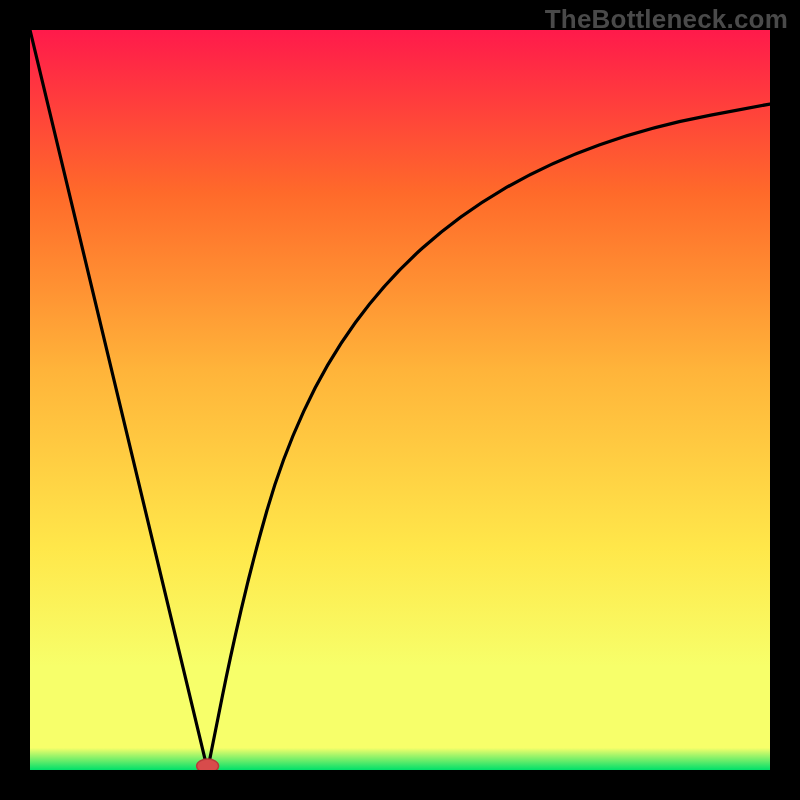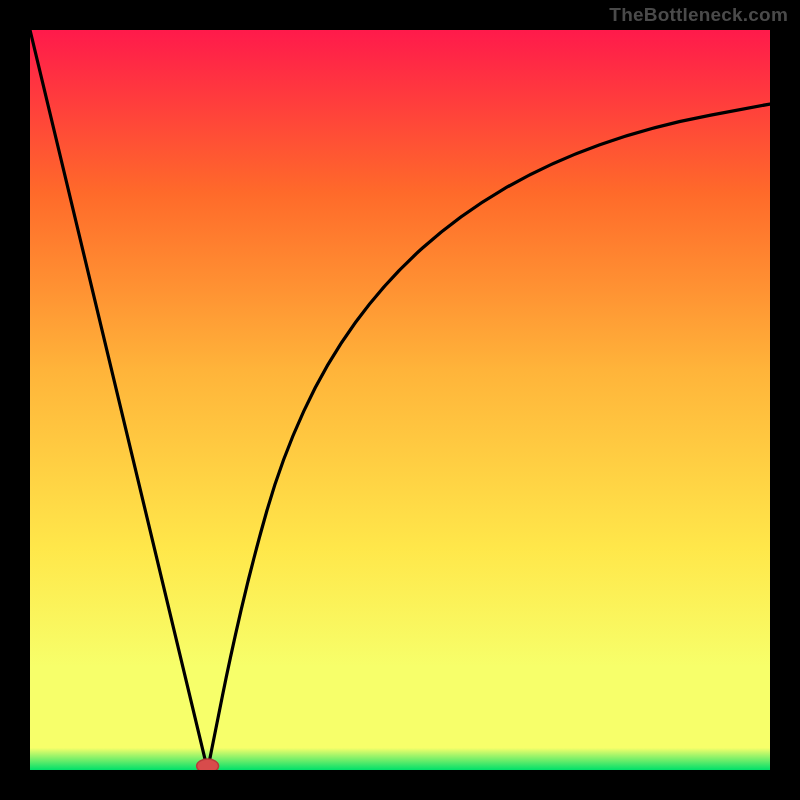--- a/index.html
+++ b/index.html
@@ -15,21 +15,21 @@
     position: relative;
     width: 800px;
     height: 800px;
     background: #000;
   }
   .watermark {
     position: absolute;
     top: 4px;
     right: 12px;
     color: #4a4a4a;
-    font-size: 19px;
+    font-size: 26px;
     font-weight: 600;
     letter-spacing: 0.2px;
     z-index: 10;
   }
   .plot {
     position: absolute;
     left: 30px;
     top: 30px;
     width: 740px;
     height: 740px;

